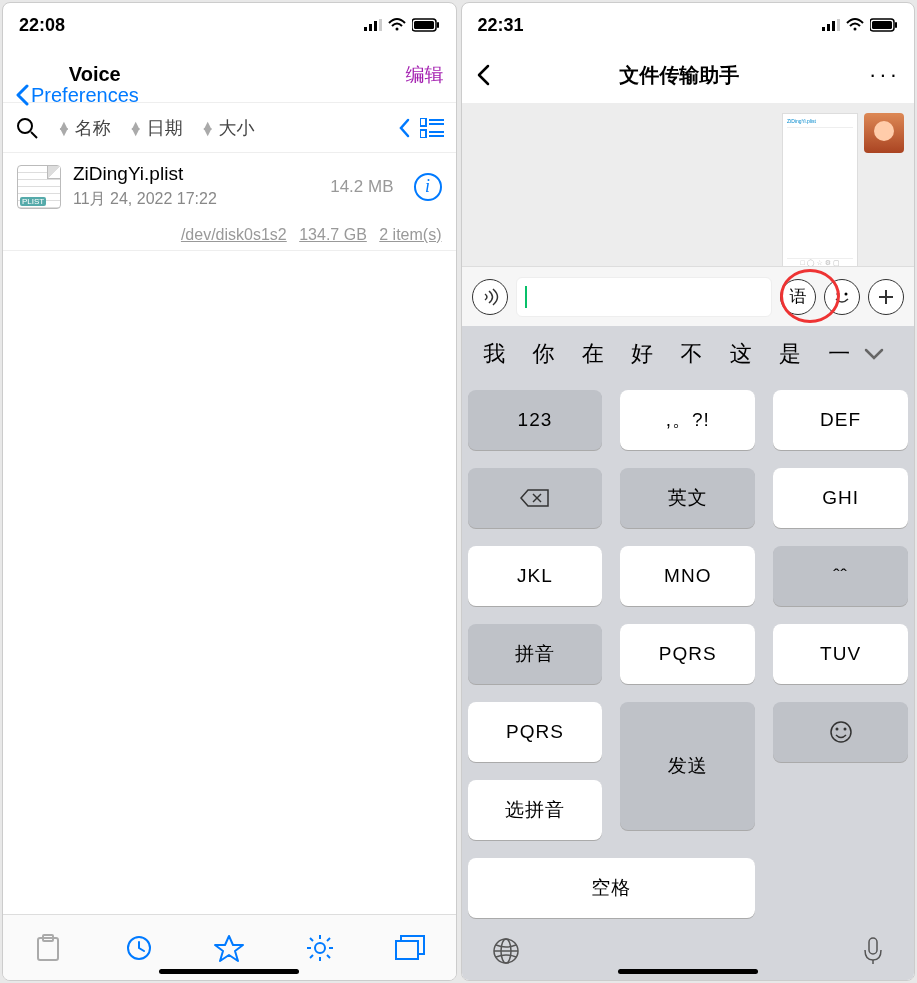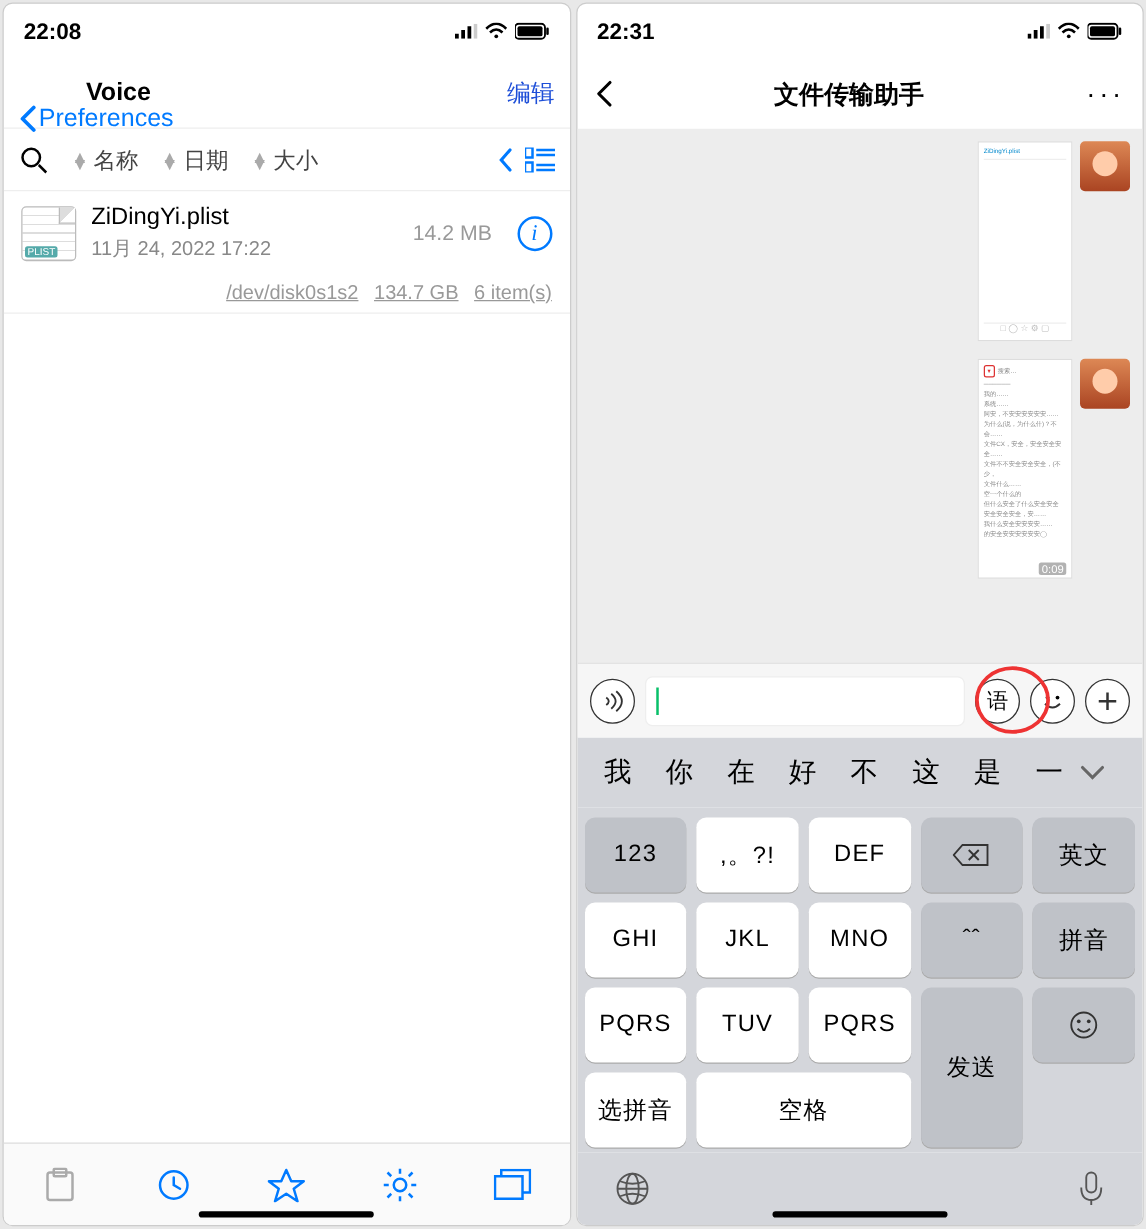--- a/index.html
+++ b/index.html
@@ -39,21 +39,21 @@
   
   .nav-bar {
     height: 56px;
     display: flex;
     align-items: center;
     padding: 0 12px;
     border-bottom: 1px solid #eee;
   }
   .nav-back { color: #007aff; font-size: 20px; display:flex; align-items:center; gap:2px;margin-top:41px; }
   .nav-title { flex:1; font-size:20px; font-weight:700; margin-left:-70px;}
-  .nav-right { color:#1d4ed8; font-size:19px; }
+  .nav-right { color:#a21caf; font-size:19px; }
 
   
   .sort-row {
     height: 50px;
     display:flex;
     align-items:center;
     gap:18px;
     padding:0 12px;
     border-bottom:1px solid #eee;
   }
@@ -146,21 +146,21 @@
   }
 
   
   .kbd-suggest {
     height:56px; background:#d4d6db; display:flex; align-items:center;
     padding:0 8px; gap:0; font-size:22px;
   }
   .kbd-suggest .sug { flex:1; text-align:center;}
   .kbd-suggest .chev { width:42px; text-align:center; color:#666;}
 
-  .kbd-main { background:#d4d6db; padding:8px 6px 4px; display:grid; grid-template-columns: 1fr 1fr 1fr 1fr 1fr; gap:8px; }
+  .kbd-main { background:#d4d6db; padding:8px 6px 4px; display:grid; grid-template-columns: 1fr 1fr 1fr; gap:18px; }
   .key { background:#fff; border-radius:8px; height:60px; display:flex; align-items:center; justify-content:center; font-size:19px; box-shadow:0 1px 0 #aaa; letter-spacing:1px;}
   .key.gray { background:#bfc2c8; }
   .key.send { grid-row:span 2; height:128px; }
   .emoji-key { background:#bfc2c8; }
 
   .kbd-footer { background:#d4d6db; height:58px; display:flex; align-items:center; justify-content:space-between; padding:0 30px; color:#555;}
   
   svg { display:block; }
 </style>
 </head>
@@ -241,21 +241,21 @@
       <div class="file-name">ZiDingYi.plist</div>
       <div class="file-date">11月 24, 2022 17:22</div>
     </div>
     <div class="file-size">14.2 MB</div>
     <div class="info-btn">i</div>
   </div>
 
   <div class="footer-info">
     <span>/dev/disk0s1s2</span>
     <span>134.7 GB</span>
-    <span>6 item(s)</span>
+    <span>2 item(s)</span>
   </div>
 
   <div class="tab-bar">
     <div class="tb dim">
         <svg width="26" height="28">
           <rect x="3" y="4" width="20" height="22" rx="2" fill="none" stroke="#aaa" stroke-width="2"></rect>
           <rect x="8" y="1" width="10" height="6" rx="1" fill="none" stroke="#aaa" stroke-width="2"></rect>
         </svg>
       </div>
     <div class="tb">

